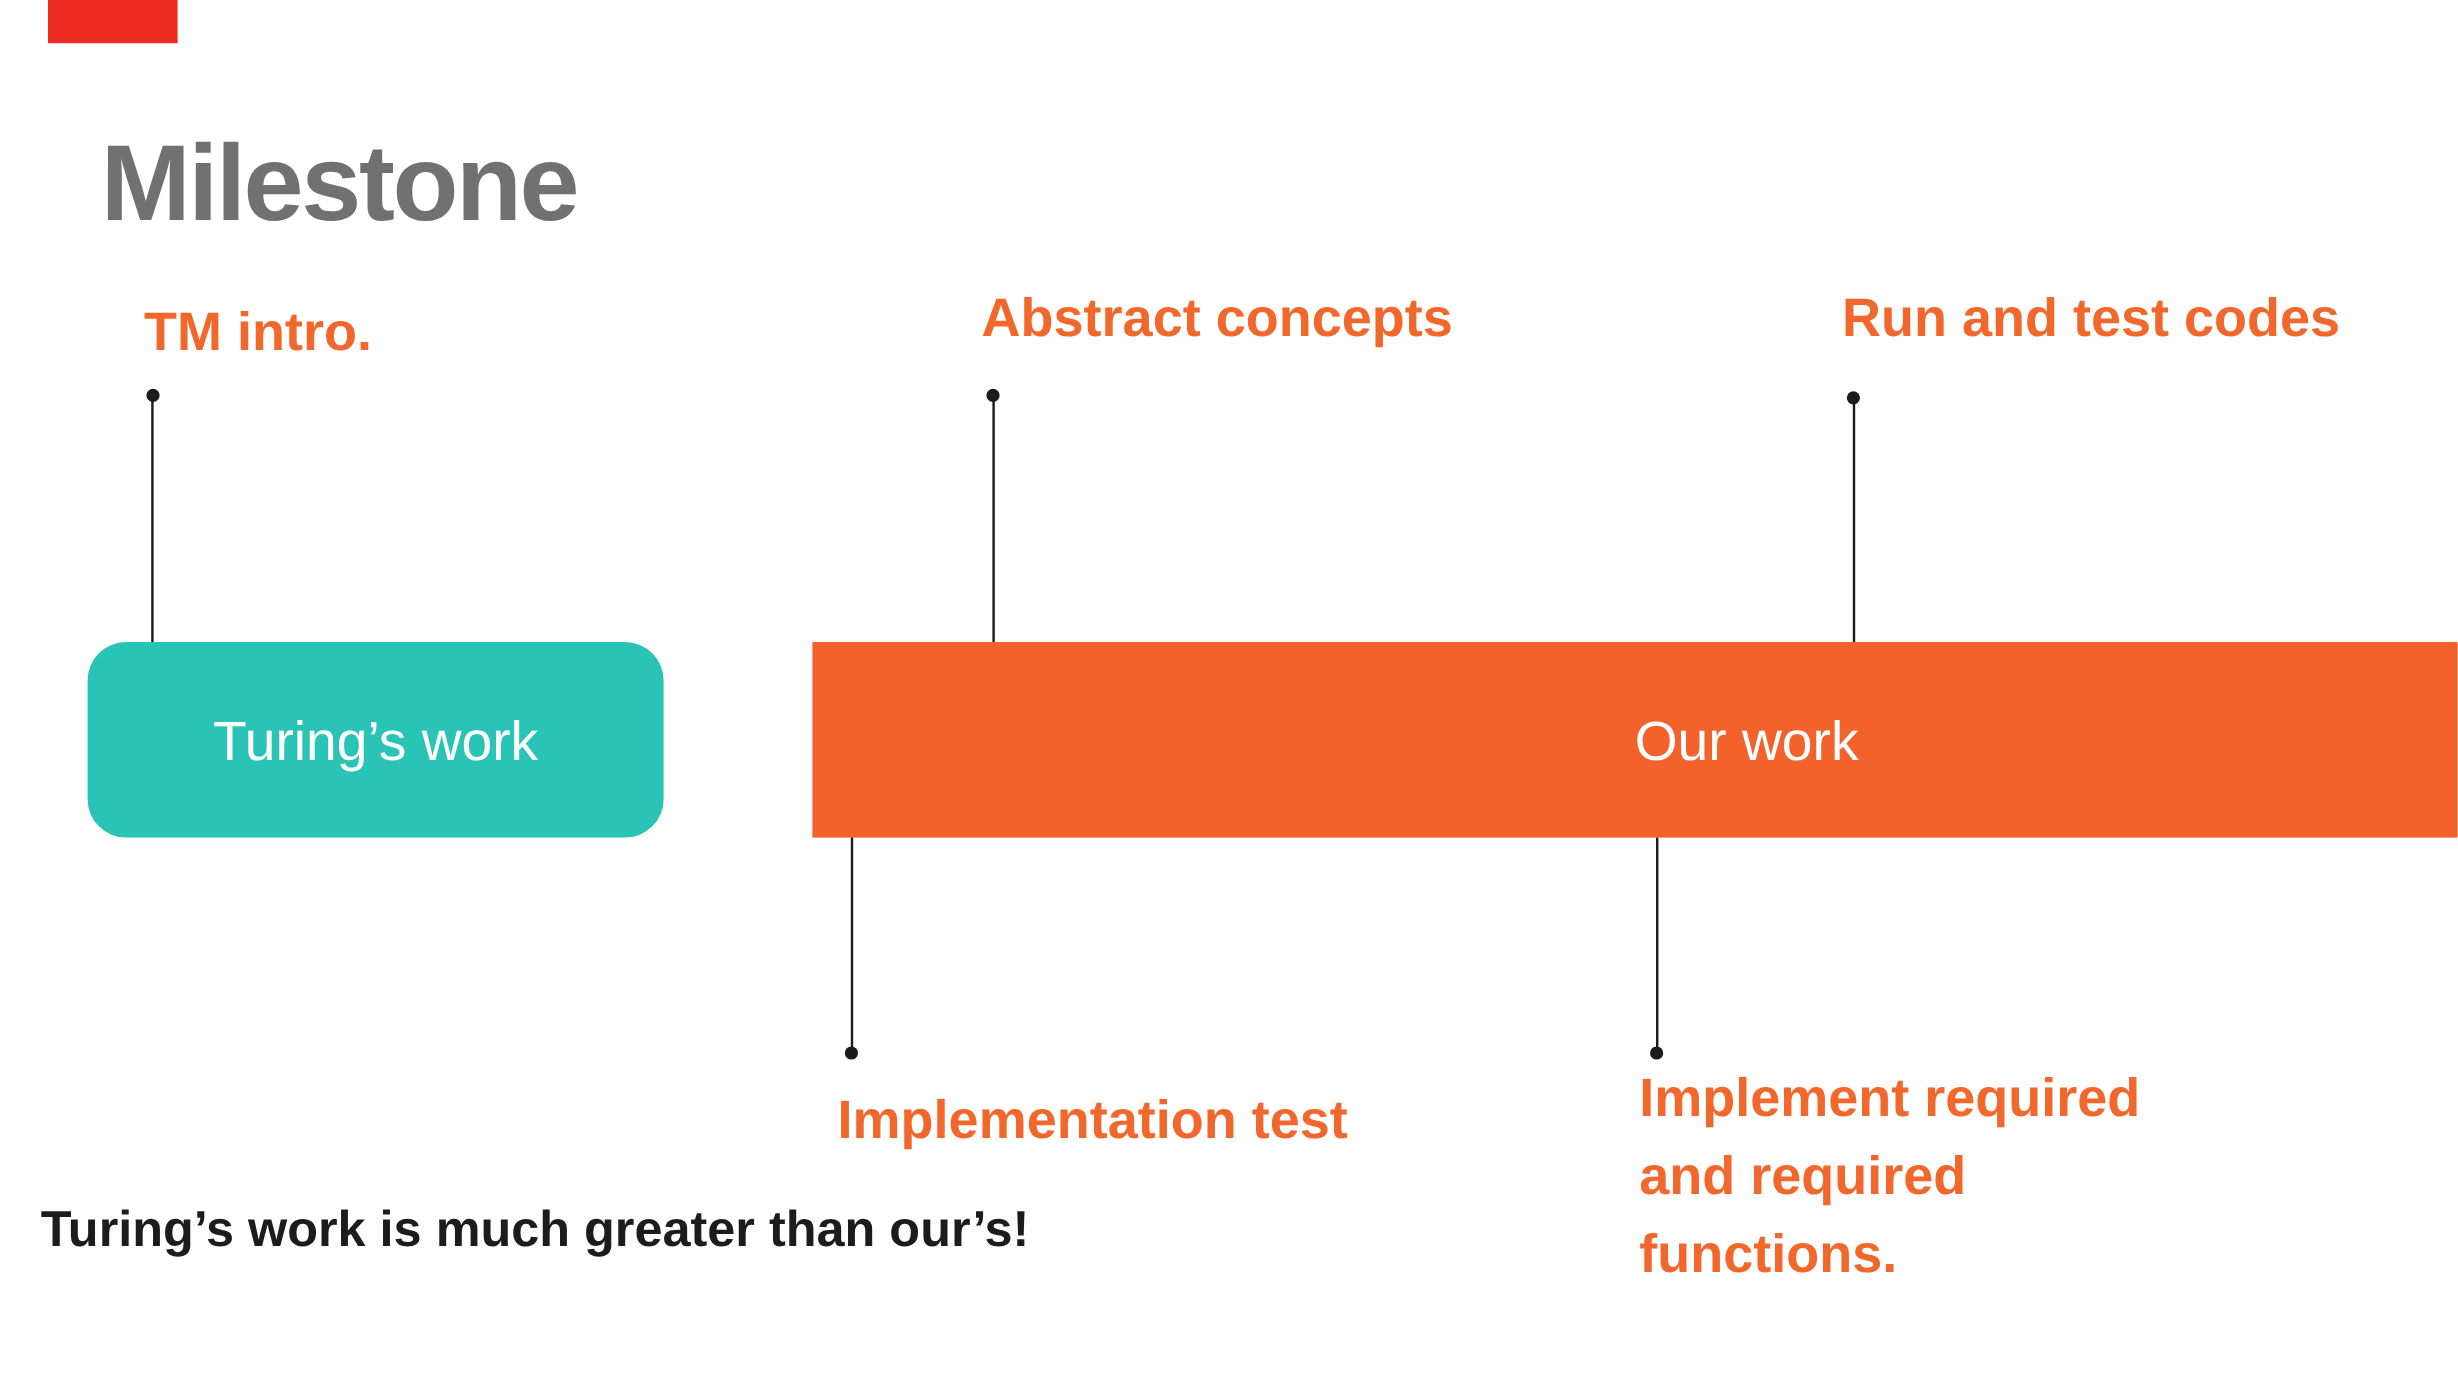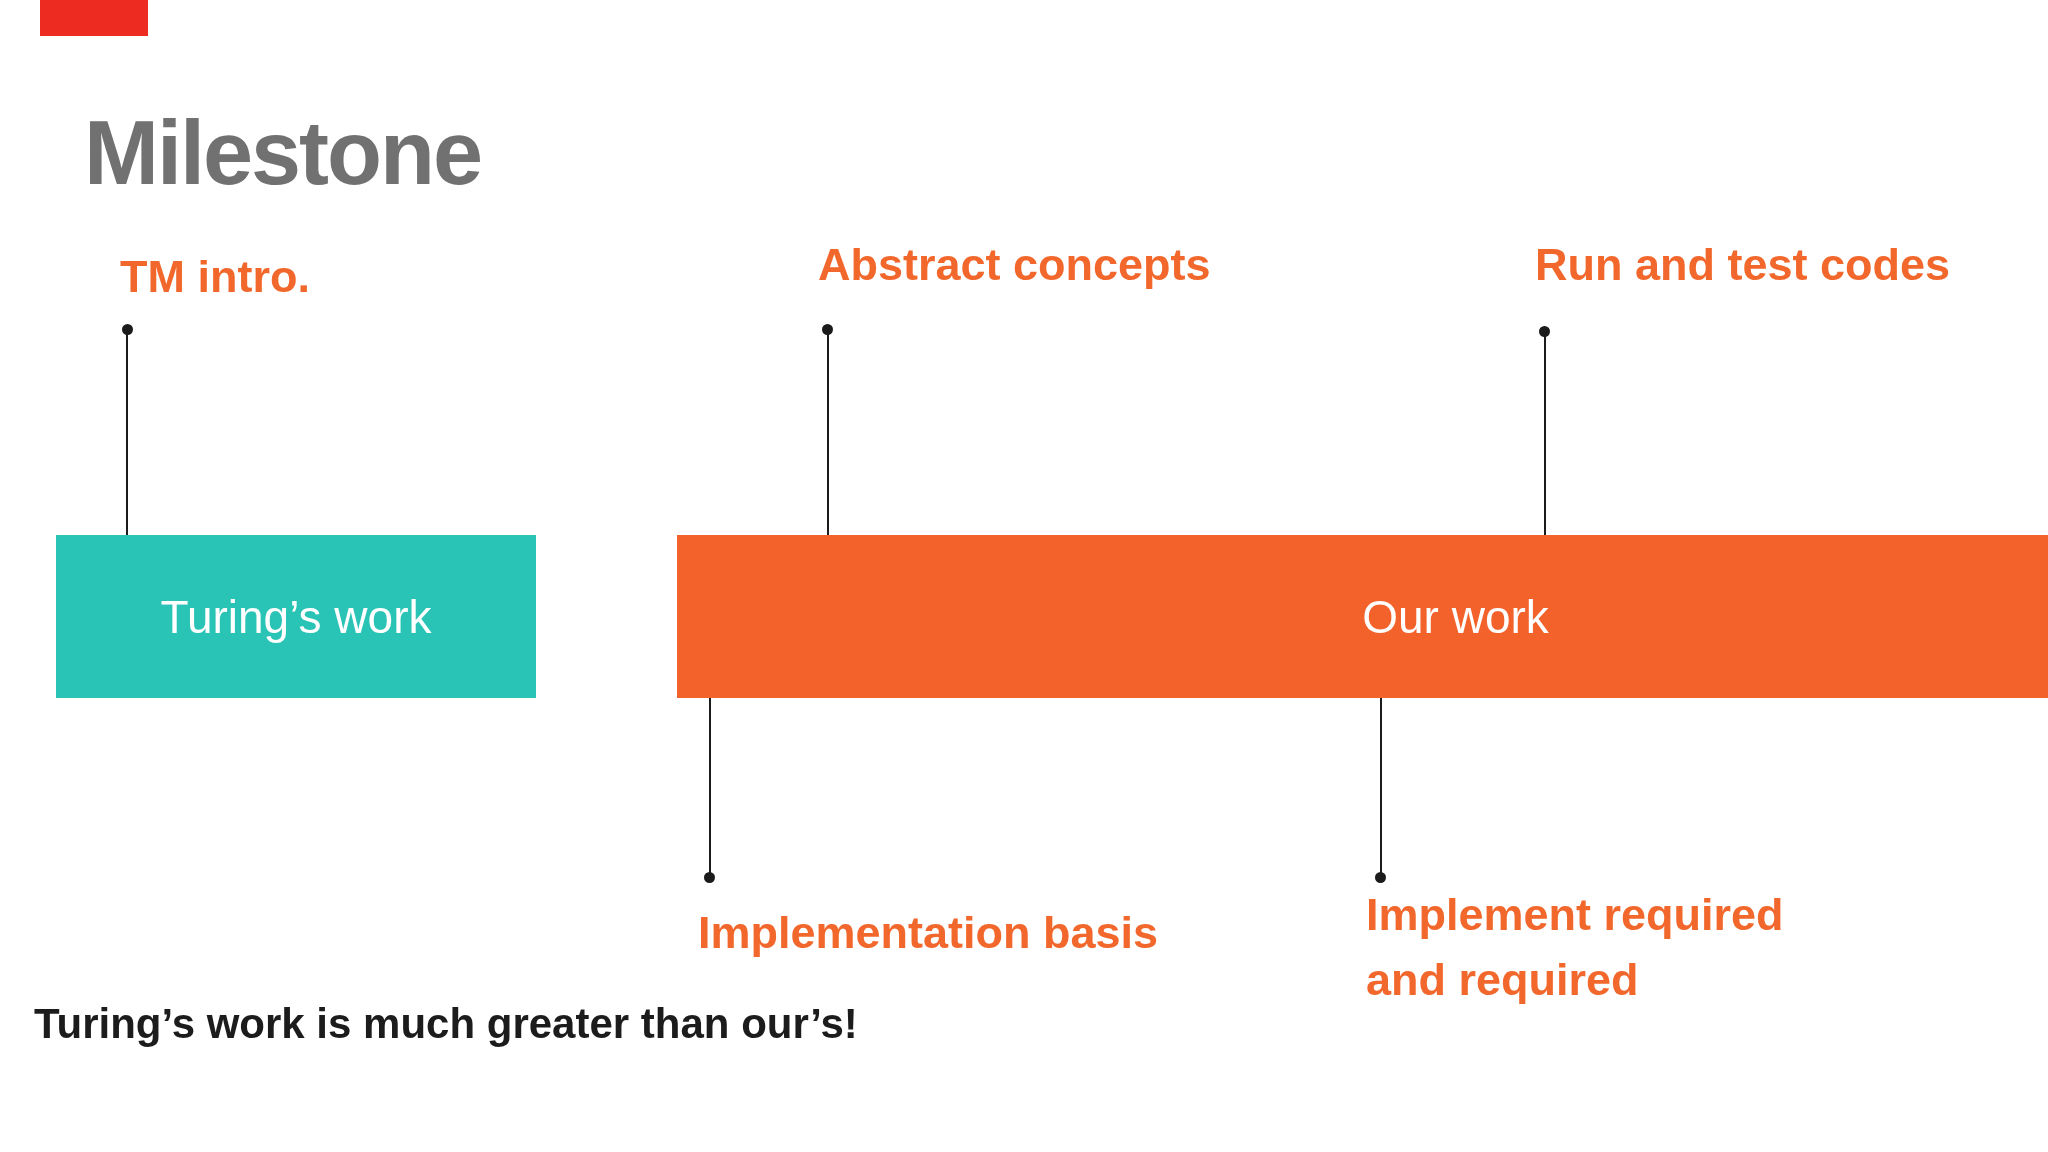--- a/index.html
+++ b/index.html
@@ -35,21 +35,21 @@
   }
   .dot{
     position:absolute;width:11px;height:11px;border-radius:50%;
     background:#1b1b1b;
   }
 
   .bar-segment{
     position:absolute;top:535px;height:163px;
     display:flex;align-items:center;justify-content:center;
   }
-  .seg-turing{left:56px;width:480px;background:#2ac4b6;}
+  .seg-turing{left:73px;width:480px;background:#2ac4b6;border-radius:32px;}
   .seg-our{left:677px;width:1557px;background:#f2622a;}
   .bar-segment .seg-label{
     color:#ffffff;font-size:46px;font-weight:400;white-space:nowrap;
   }
 
   .footnote{
     position:absolute;left:34px;top:1000px;
     color:#1c1c1c;font-size:42px;font-weight:700;white-space:nowrap;
   }
 </style>
@@ -80,22 +80,23 @@
   <div class="bar-segment seg-our">
     <span class="seg-label">Our work</span>
   </div>
 
   <div class="connector" style="left:709px;top:698px;height:176px;"></div>
   <div class="connector" style="left:1380px;top:698px;height:176px;"></div>
 
   <span class="dot" style="left:704px;top:872px;"></span>
   <span class="dot" style="left:1375px;top:872px;"></span>
 
-  <div class="m-label" style="left:698px;top:908px;">Implementation basis</div>
+  <div class="m-label" style="left:698px;top:908px;">Implementation test</div>
 
   <div class="m-label multiline" style="left:1366px;top:882px;">
     <div>Implement required</div>
     <div>and required</div>
+    <div>functions.</div>
   </div>
 
   <div class="footnote">Turing’s work is much greater than our’s!</div>
 
 </div>
 
 </body></html>

